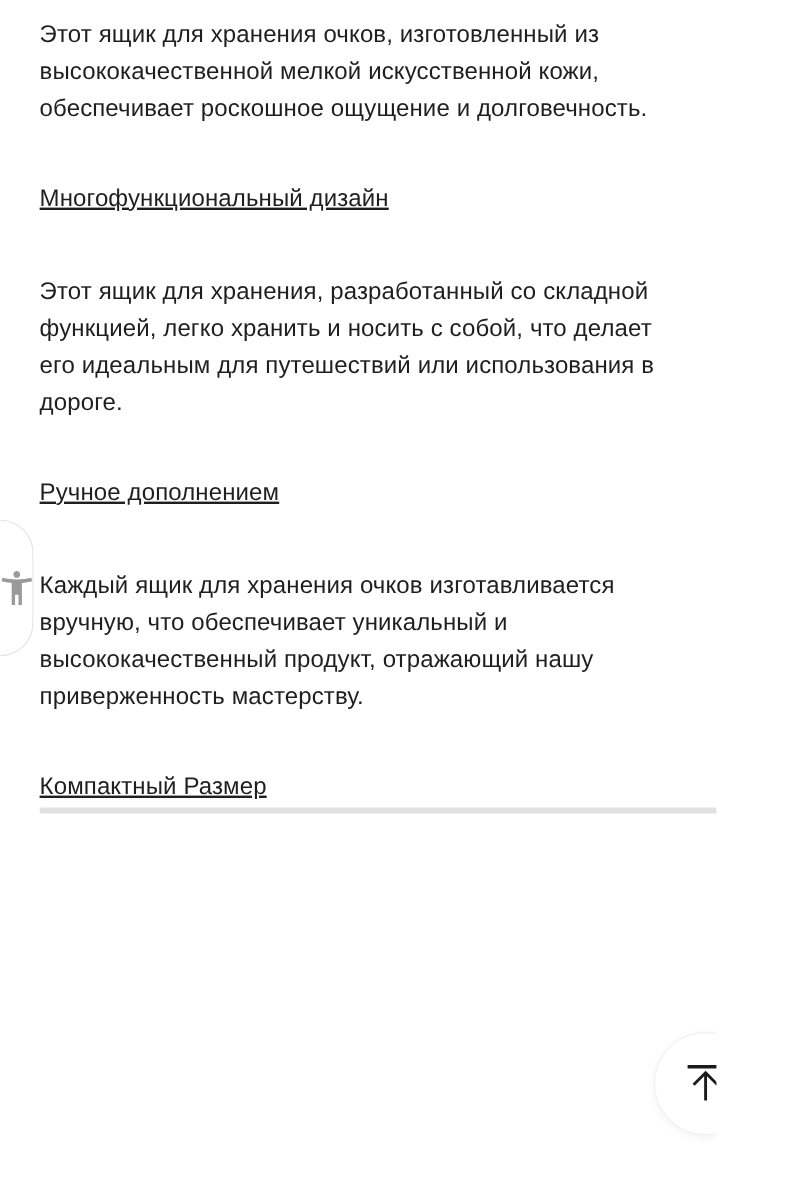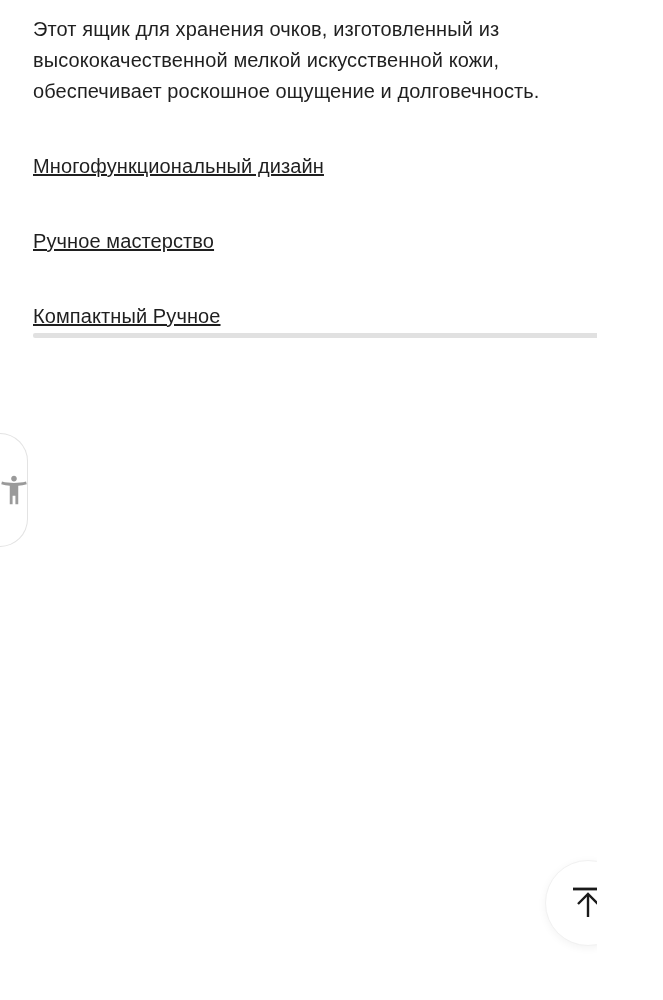--- a/index.html
+++ b/index.html
@@ -96,28 +96,36 @@
 
     <p class="para first">Этот ящик для хранения очков, изготовленный из
 высококачественной мелкой искусственной кожи,
 обеспечивает роскошное ощущение и долговечность.</p>
 
     <section>
       <h2 class="heading">Многофункциональный дизайн</h2>
     </section>
 
     <section>
+      <p class="para">Этот ящик для хранения, разработанный со складной
+функцией, легко хранить и носить с собой, что делает
+его идеальным для путешествий или использования в
+дороге.</p>
     </section>
 
     <section>
-      <h2 class="heading">Ручное мастерство</h2>
+      <h2 class="heading">Ручное дополнением</h2>
+      <p class="para">Каждый ящик для хранения очков изготавливается
+вручную, что обеспечивает уникальный и
+высококачественный продукт, отражающий нашу
+приверженность мастерству.</p>
     </section>
 
     <section>
-      <h2 class="heading">Компактный Ручное</h2>
+      <h2 class="heading">Компактный Размер</h2>
     </section>
 
     <div class="next-line-sliver"></div>
 
   </main>
 
   <div class="a11y-tab">
     <span style="display:flex;">
       <svg width="34" height="40" viewBox="0 0 24 24" fill="#9a9a9a" xmlns="http://www.w3.org/2000/svg">
         <path d="M20.5 6c-2.61.7-5.67 1-8.5 1s-5.89-.3-8.5-1L3 8c1.86.5 4 .83 6 1v13h2v-6h2v6h2V9c2-.17 4.14-.5 6-1l-.5-2zM12 6c1.1 0 2-.9 2-2s-.9-2-2-2-2 .9-2 2 .9 2 2 2z"></path>

